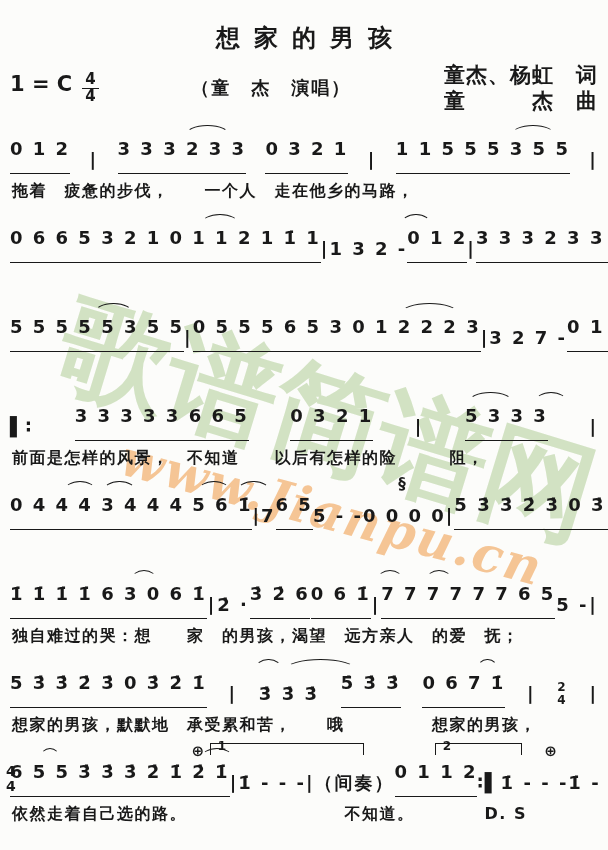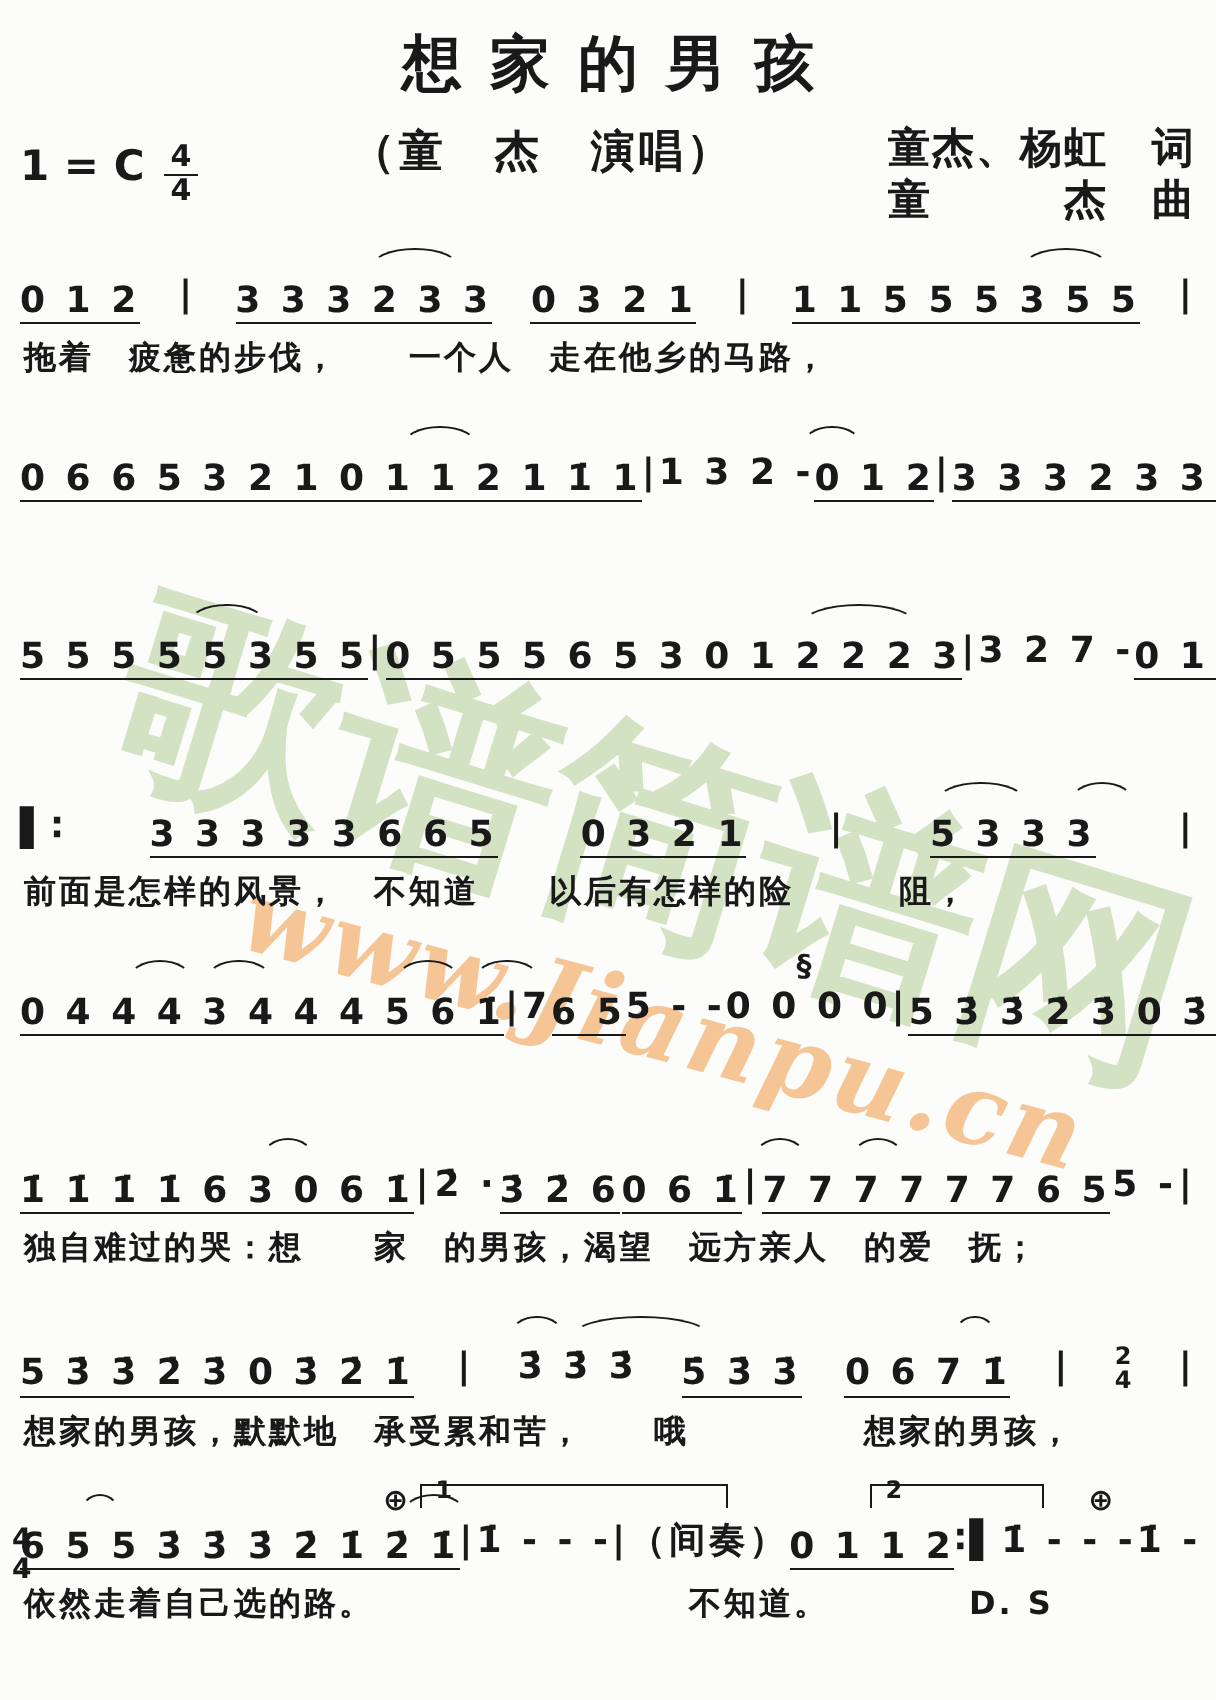--- a/index.html
+++ b/index.html
@@ -14,40 +14,40 @@
     top:285px;left:80px;font-size:112px;font-weight:bold;line-height:1;
     transform:rotate(17deg);transform-origin:left top;letter-spacing:-2px;
   }
   .wm-url{
     top:428px;left:130px;font-size:50px;font-weight:bold;font-style:italic;
     font-family:"DejaVu Serif","Liberation Serif",serif;
     transform:rotate(15deg);transform-origin:left top;letter-spacing:2px;
   }
   .content{position:relative;z-index:1;}
   .title{
-    margin:12px 0 0 0;text-align:center;font-size:30px;font-weight:bold;
+    margin:22px 0 0 0;text-align:center;font-size:24px;font-weight:bold;
     letter-spacing:14px;text-indent:14px;
   }
   .meta{display:flex;justify-content:space-between;align-items:flex-start;
     padding:8px 10px 0 10px;font-weight:bold;}
   .key{display:flex;align-items:flex-start;font-size:21px;margin-top:10px;}
   .frac{display:inline-flex;flex-direction:column;align-items:center;margin-left:10px;}
   .frac b{font-size:15px;line-height:1.05;padding:0 3px;}
   .frac b:first-child{border-bottom:1.6px solid #191919;}
-  .performer{font-size:22px;letter-spacing:2px;}
+  .performer{font-size:18px;margin-top:14px;letter-spacing:2px;}
   .credits{font-size:21px;text-align:right;line-height:1.25;letter-spacing:1px;}
   #systems{margin-top:4px;}
   .system{position:relative;height:89px;padding:20px 8px 0 8px;box-sizing:border-box;}
   .notes{
     display:flex;justify-content:space-between;align-items:flex-end;
     font-size:18px;font-weight:bold;letter-spacing:2px;line-height:1.15;
     padding:0 2px;white-space:pre;
   }
   .seg{padding-bottom:4px;}
-  .seg.beam{border-bottom:1.7px solid #191919;padding-bottom:0;}
+  .seg.beam{border-bottom:1.7px solid #191919;padding-bottom:14px;}
   .seg.heavy{font-weight:900;}
   .arc{
     position:absolute;top:6px;height:9px;
     border:1.7px solid transparent;border-top-color:#191919;border-bottom:none;
     border-radius:50% 50% 0 0 / 100% 100% 0 0;
   }
   .marker{position:absolute;top:0px;font-size:15px;font-weight:bold;}
   .ending{position:absolute;top:1px;height:11px;
     border-top:1.6px solid #191919;border-left:1.6px solid #191919;border-right:1.6px solid #191919;}
   .ending-label{position:absolute;left:7px;top:-5px;font-size:12px;font-weight:bold;background:transparent;}

